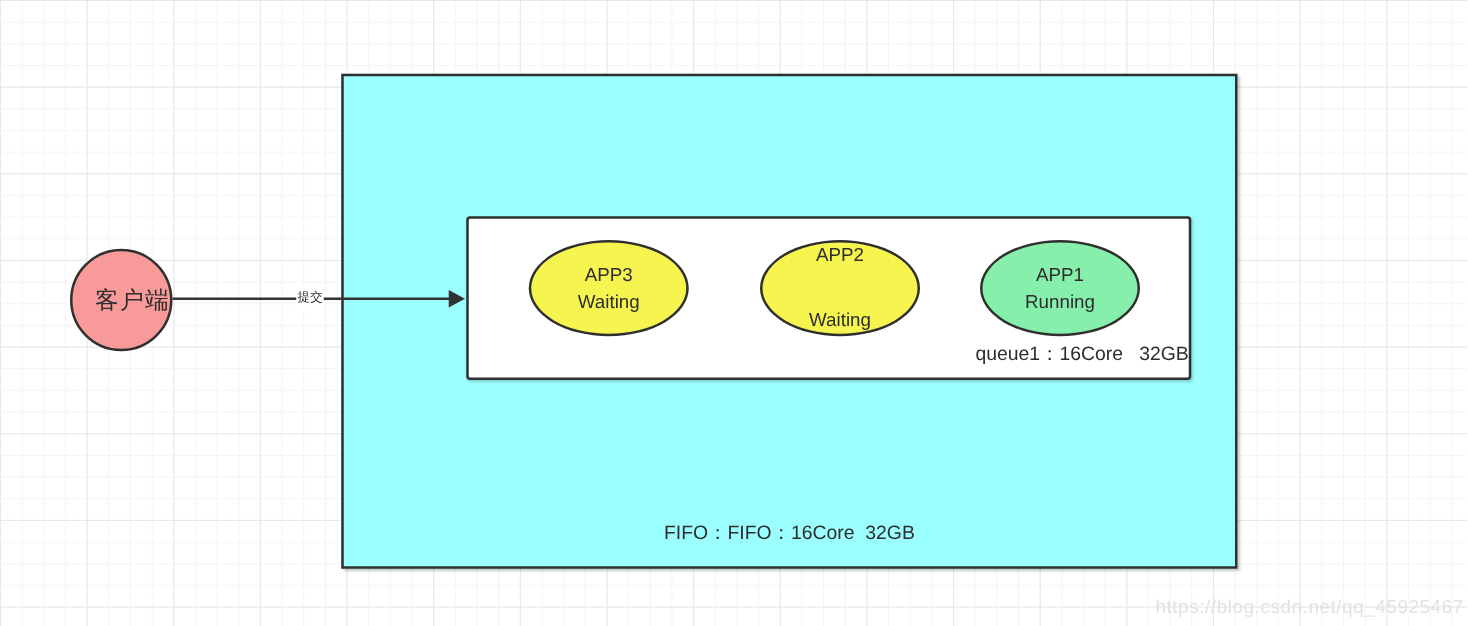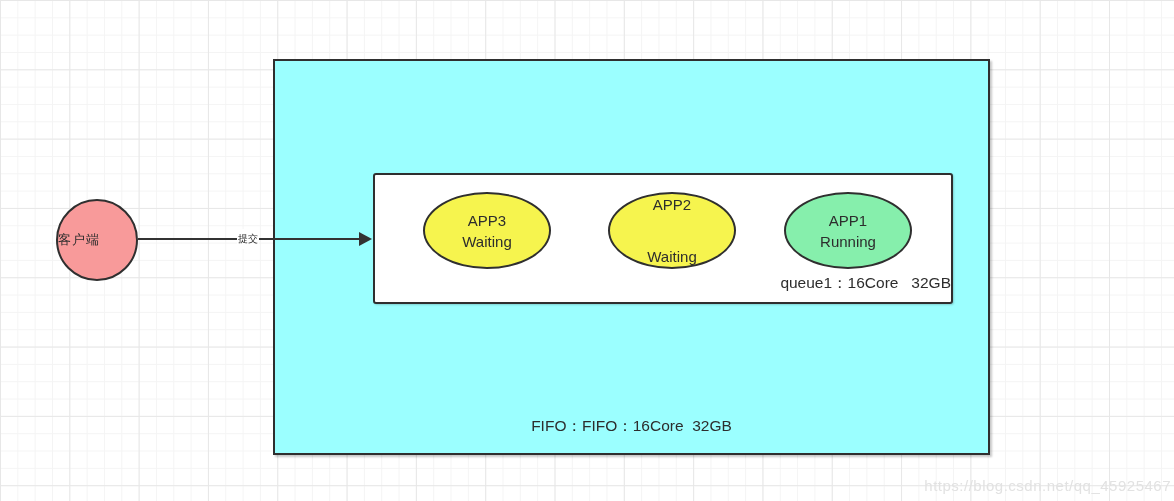--- a/index.html
+++ b/index.html
@@ -21,22 +21,22 @@
     background-size: 69.32px 69.32px, 69.32px 69.32px, 17.33px 17.33px, 17.33px 17.33px;
   }
 
   
   .client-circle {
     position: absolute;
     left: 56px; top: 199px;
     width: 82px; height: 82px;
     border: 2px solid #2f2f2f;
     border-radius: 50%;
-    display: flex; align-items: center; justify-content: flex-start;
-    font-size: 13px;
+    display: flex; align-items: center; justify-content: flex-end;
+    font-size: 19px;
     letter-spacing: 1px;
   }
 
   
   .arrow-line {
     position: absolute;
     left: 138px; top: 238px;
     width: 224px; height: 2px;
     background: #333333;
     z-index: 3;

